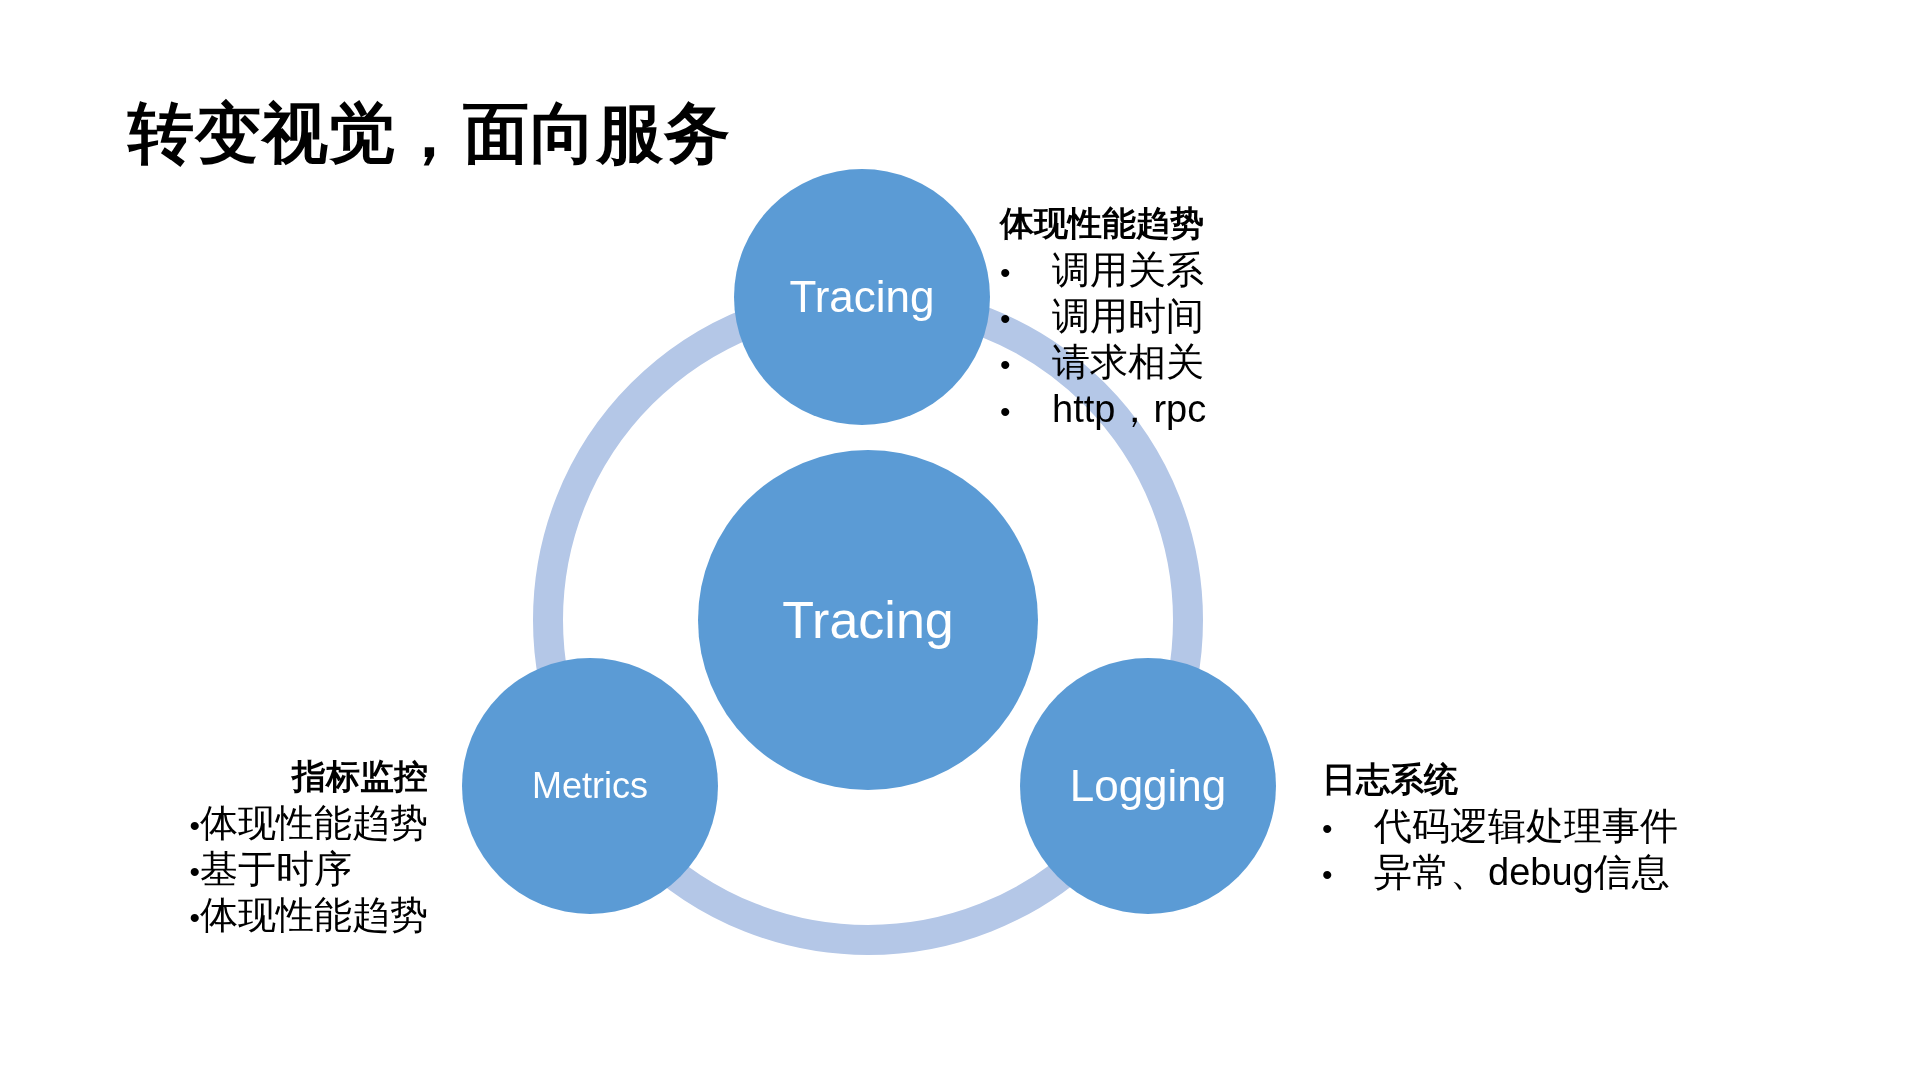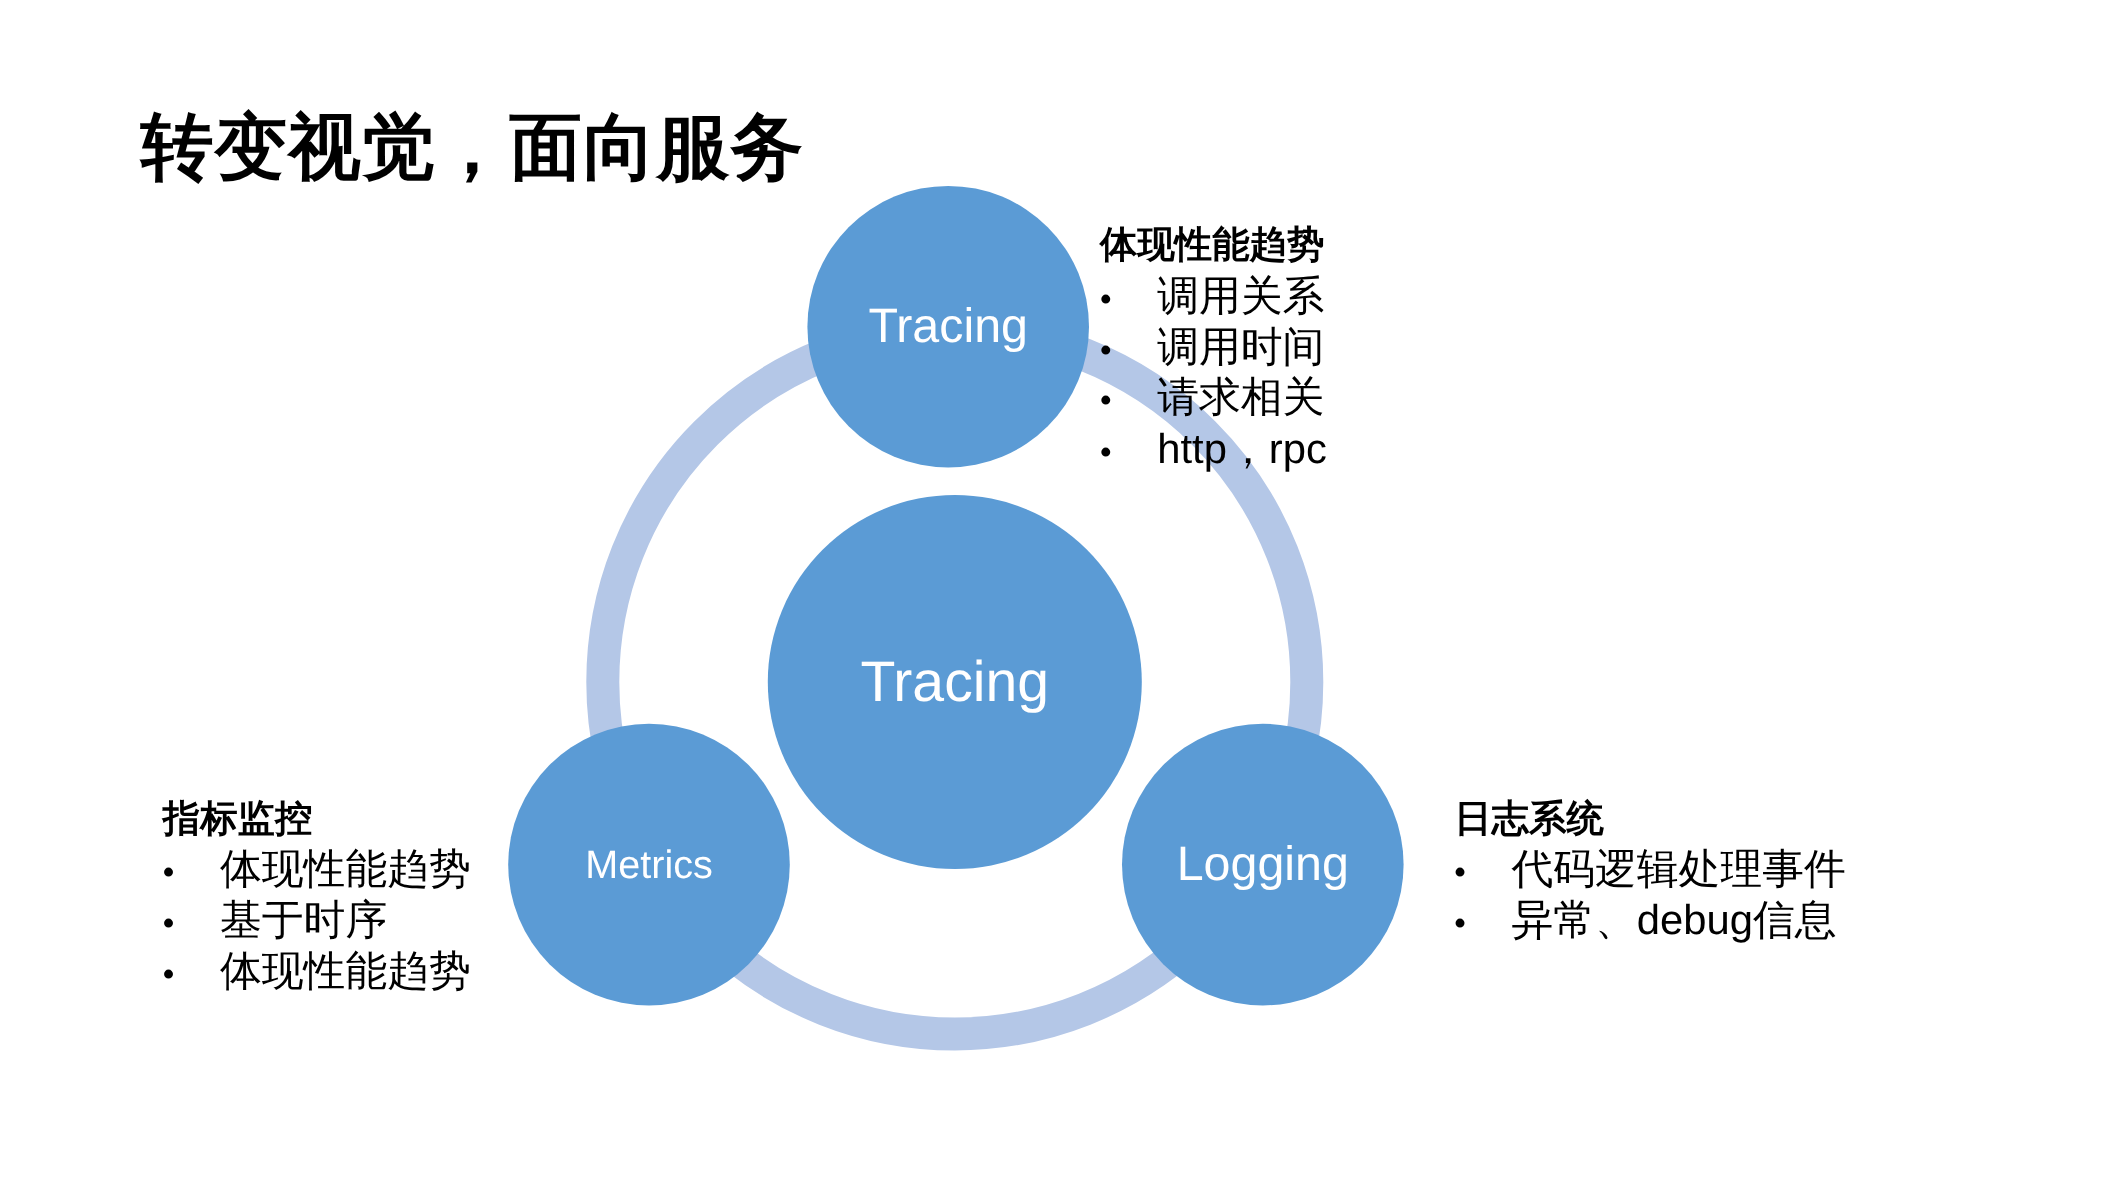--- a/index.html
+++ b/index.html
@@ -120,22 +120,22 @@
   .bullet-dot {
     display: inline-block;
     width: 52px;
     flex: 0 0 52px;
     font-size: 30px;
     line-height: 1;
   }
   .bullet-text { display: inline-block; }
 
   #annot-tracing { left: 1000px; top: 202px; }
-  #annot-metrics { left: 148px; top: 723px; }
-  #annot-logging { left: 1322px; top: 723px; }
+  #annot-metrics { left: 148px; top: 755px; text-align: right; }
+  #annot-logging { left: 1322px; top: 758px; }
 </style>
 </head>
 <body>
 
 <h1 id="slide-title">转变视觉，面向服务</h1>
 
 <div id="diagram">
 
   <svg id="ring-svg" width="1919" height="1079" xmlns="http://www.w3.org/2000/svg">
     <circle cx="868" cy="620" r="320" fill="none" stroke="#B4C7E7" stroke-width="30"></circle>

